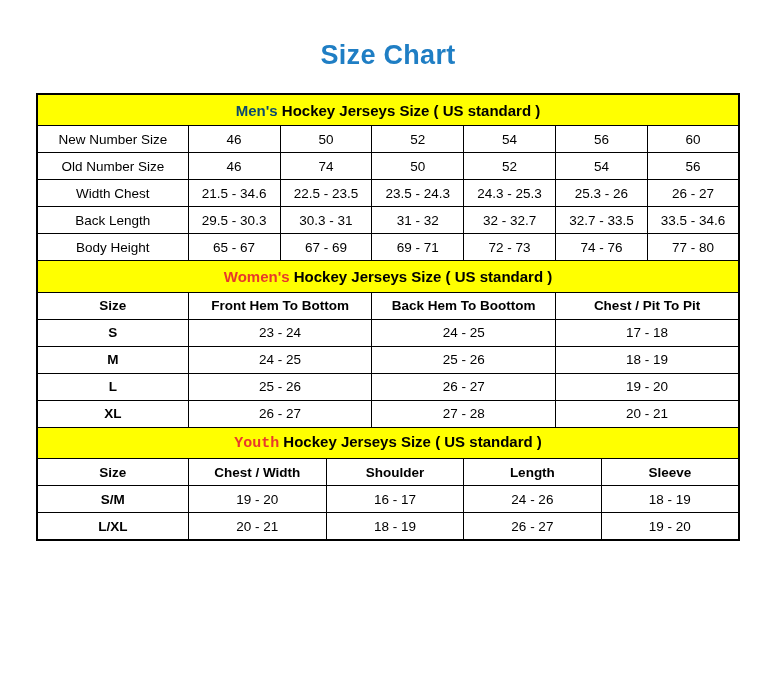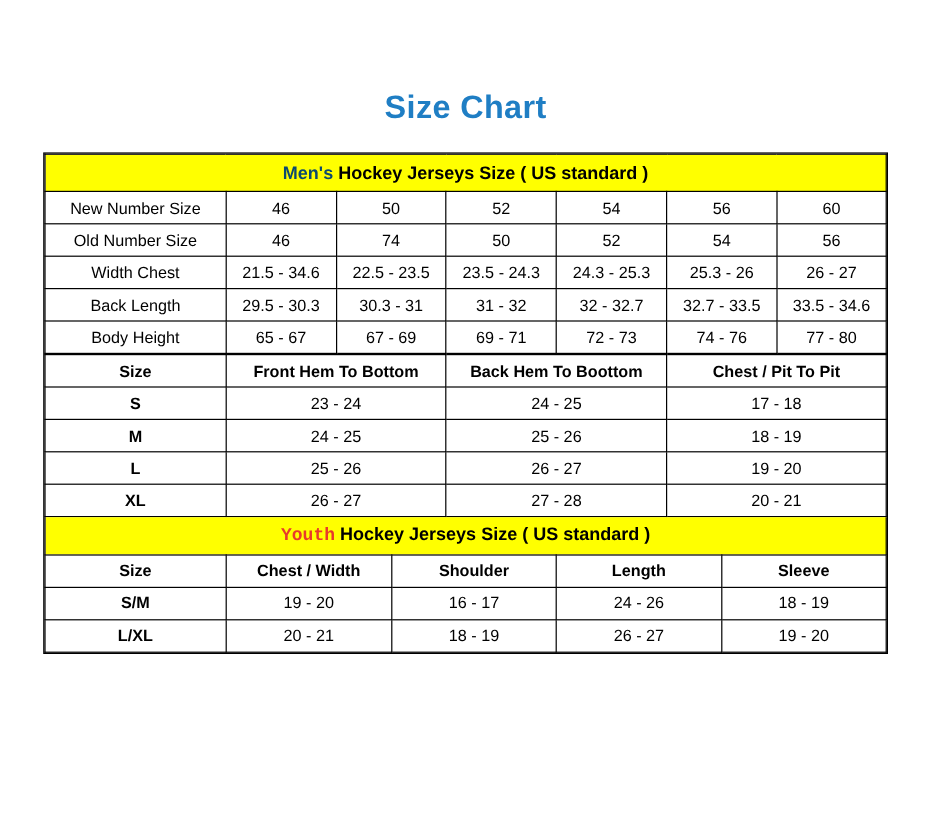--- a/index.html
+++ b/index.html
@@ -18,21 +18,21 @@
     width: 776px;
     height: 692px;
     position: relative;
     box-sizing: border-box;
   }
   .title {
     text-align: center;
     color: #1f7ec4;
     font-size: 27px;
     font-weight: bold;
-    padding-top: 74px;
+    padding-top: 40px;
     letter-spacing: 0.3px;
   }
   .chart-wrap {
     margin: 22px 36px 0 36px;
     border: 1px solid #000;
     box-sizing: border-box;
   }
   table {
     border-collapse: collapse;
     width: 100%;
@@ -143,20 +143,23 @@
     </table>
 
     <table>
       <colgroup>
         <col style="width:21.5%">
           <col style="width:26.2%">
           <col style="width:26.2%">
           <col style="width:26.1%">
       </colgroup>
       <tbody>
+        <tr class="band nb-top">
+          <td colspan="4"><span class="accent-women">Women's</span><span> Hockey Jerseys Size ( US standard )</span></td>
+        </tr>
         <tr class="hdr">
           <td>Size</td>
           <td>Front Hem To Bottom</td>
           <td>Back Hem To Boottom</td>
           <td>Chest / Pit To Pit</td>
         </tr>
         <tr>
           <td class="bold">S</td>
           <td>23 - 24</td>
           <td>24 - 25</td>

